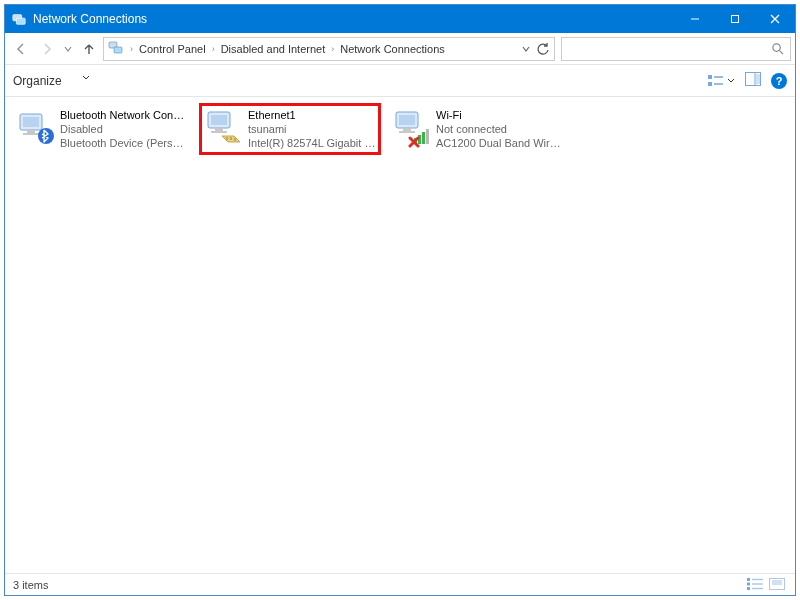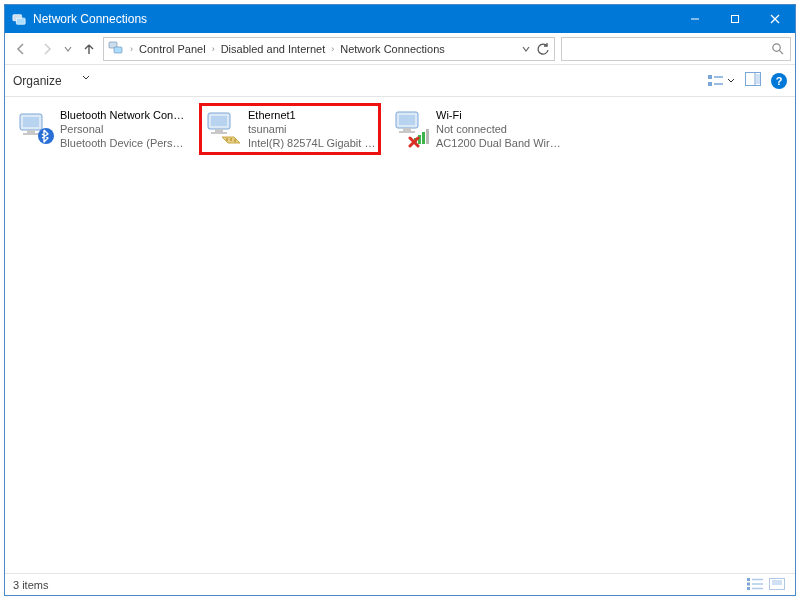--- a/index.html
+++ b/index.html
@@ -28,21 +28,21 @@
   .toolbar { height:32px; display:flex; align-items:center; padding:0 8px; border-bottom:1px solid #e5e5e5; font-size:12px; color:#333; }
   .toolbar .organize { display:flex; align-items:flex-start; gap:20px; }
   .toolbar .spacer { flex:1; }
   .toolbar .rightctrls { display:flex; align-items:center; gap:10px; color:#555; }
   .toolbar .help { width:16px; height:16px; border-radius:50%; background:#0078d7; color:#fff; display:flex; align-items:center; justify-content:center; font-size:11px; font-weight:bold; }
 
   
   .content { flex:1; overflow:auto; padding:6px 6px; position:relative; }
   .items { display:flex; flex-wrap:wrap; gap:6px; align-items:flex-start; }
   .conn { width:182px; display:flex; gap:4px; padding:2px 2px; border:3px solid transparent; }
-  .conn.highlight { border:3px solid #e11;align-items:center; }
+  .conn.highlight { border:3px solid #e11; }
   .conn .icon { width:40px; height:40px; flex:0 0 40px; position:relative; }
   .conn .txt { flex:1; min-width:0; font-size:11px; line-height:14px; color:#333; }
   .conn .txt .l1 { color:#000; white-space:nowrap; overflow:hidden; text-overflow:ellipsis; }
   .conn .txt .l2, .conn .txt .l3 { color:#666; white-space:nowrap; overflow:hidden; text-overflow:ellipsis; }
 
   
   .status { height:22px; border-top:1px solid #e5e5e5; display:flex; align-items:center; padding:0 8px; font-size:11px; color:#444;margin-top:12px; }
   .status .spacer { flex:1; }
   .status .viewbtn { width:18px; height:14px; margin-left:4px; display:flex; }
 </style>
@@ -168,21 +168,21 @@
     <div class="icon"><svg width="40" height="40" viewBox="0 0 40 40">
       <rect x="4" y="6" width="22" height="16" rx="2" fill="#dbe9f7" stroke="#7aa6d8"></rect>
       <rect x="7" y="9" width="16" height="10" fill="#b7d3ef"></rect>
       <rect x="11" y="22" width="8" height="3" fill="#c8c8c8"></rect>
       <rect x="7" y="25" width="16" height="2" fill="#c8c8c8"></rect>
       <circle cx="30" cy="28" r="8" fill="#2a6fd6"></circle>
       <path d="M28 22 L28 34 L32 30 L26 26 M28 22 L32 26 L26 30" fill="none" stroke="#fff" stroke-width="1.4" stroke-linejoin="round"></path>
     </svg></div>
     <div class="txt">
       <div class="l1">Bluetooth Network Connection</div>
-      <div class="l2">Personal</div>
+      <div class="l2">Disabled</div>
       <div class="l3">Bluetooth Device (Personal Ar...</div>
     </div>
         </div>
         <div class="conn highlight">
     <div class="icon"><svg width="40" height="40" viewBox="0 0 40 40">
       <rect x="4" y="4" width="22" height="16" rx="2" fill="#dbe9f7" stroke="#7aa6d8"></rect>
       <rect x="7" y="7" width="16" height="10" fill="#b7d3ef"></rect>
       <rect x="11" y="20" width="8" height="3" fill="#c8c8c8"></rect>
       <rect x="7" y="23" width="16" height="2" fill="#c8c8c8"></rect>
       <path d="M18 28 L30 28 L36 34 L24 34 Z" fill="#e8cf88" stroke="#c8a848"></path>

